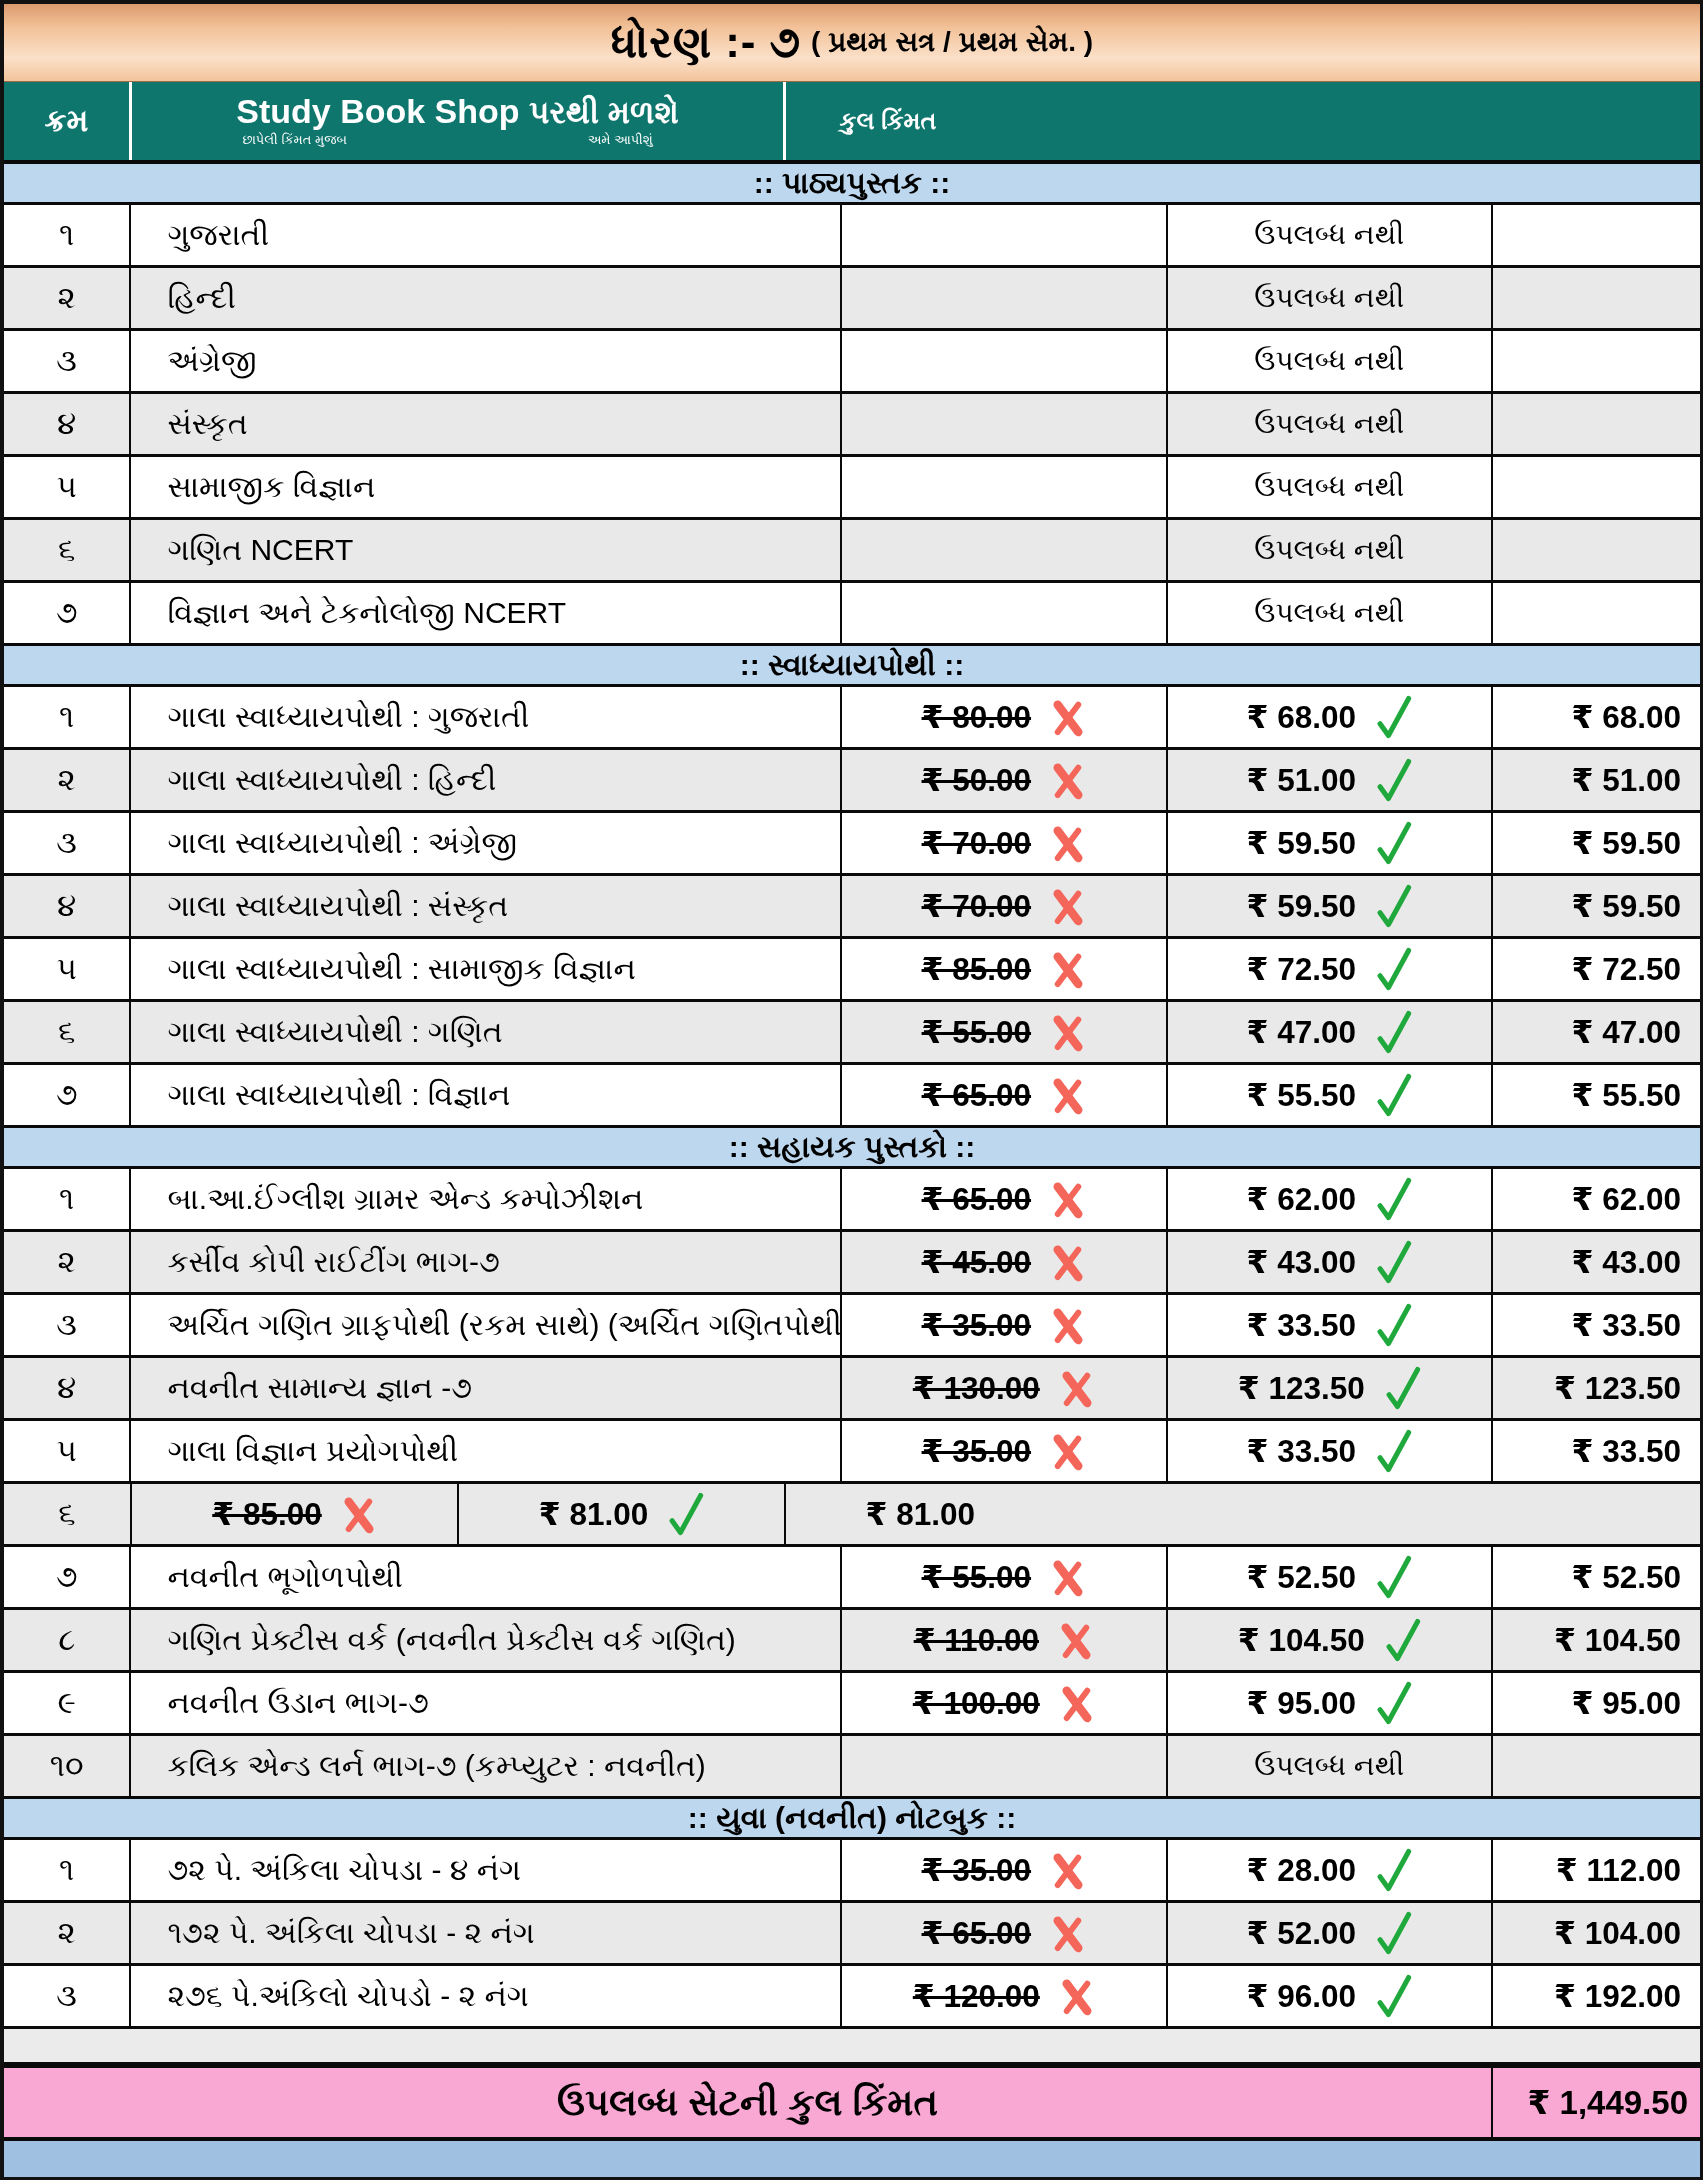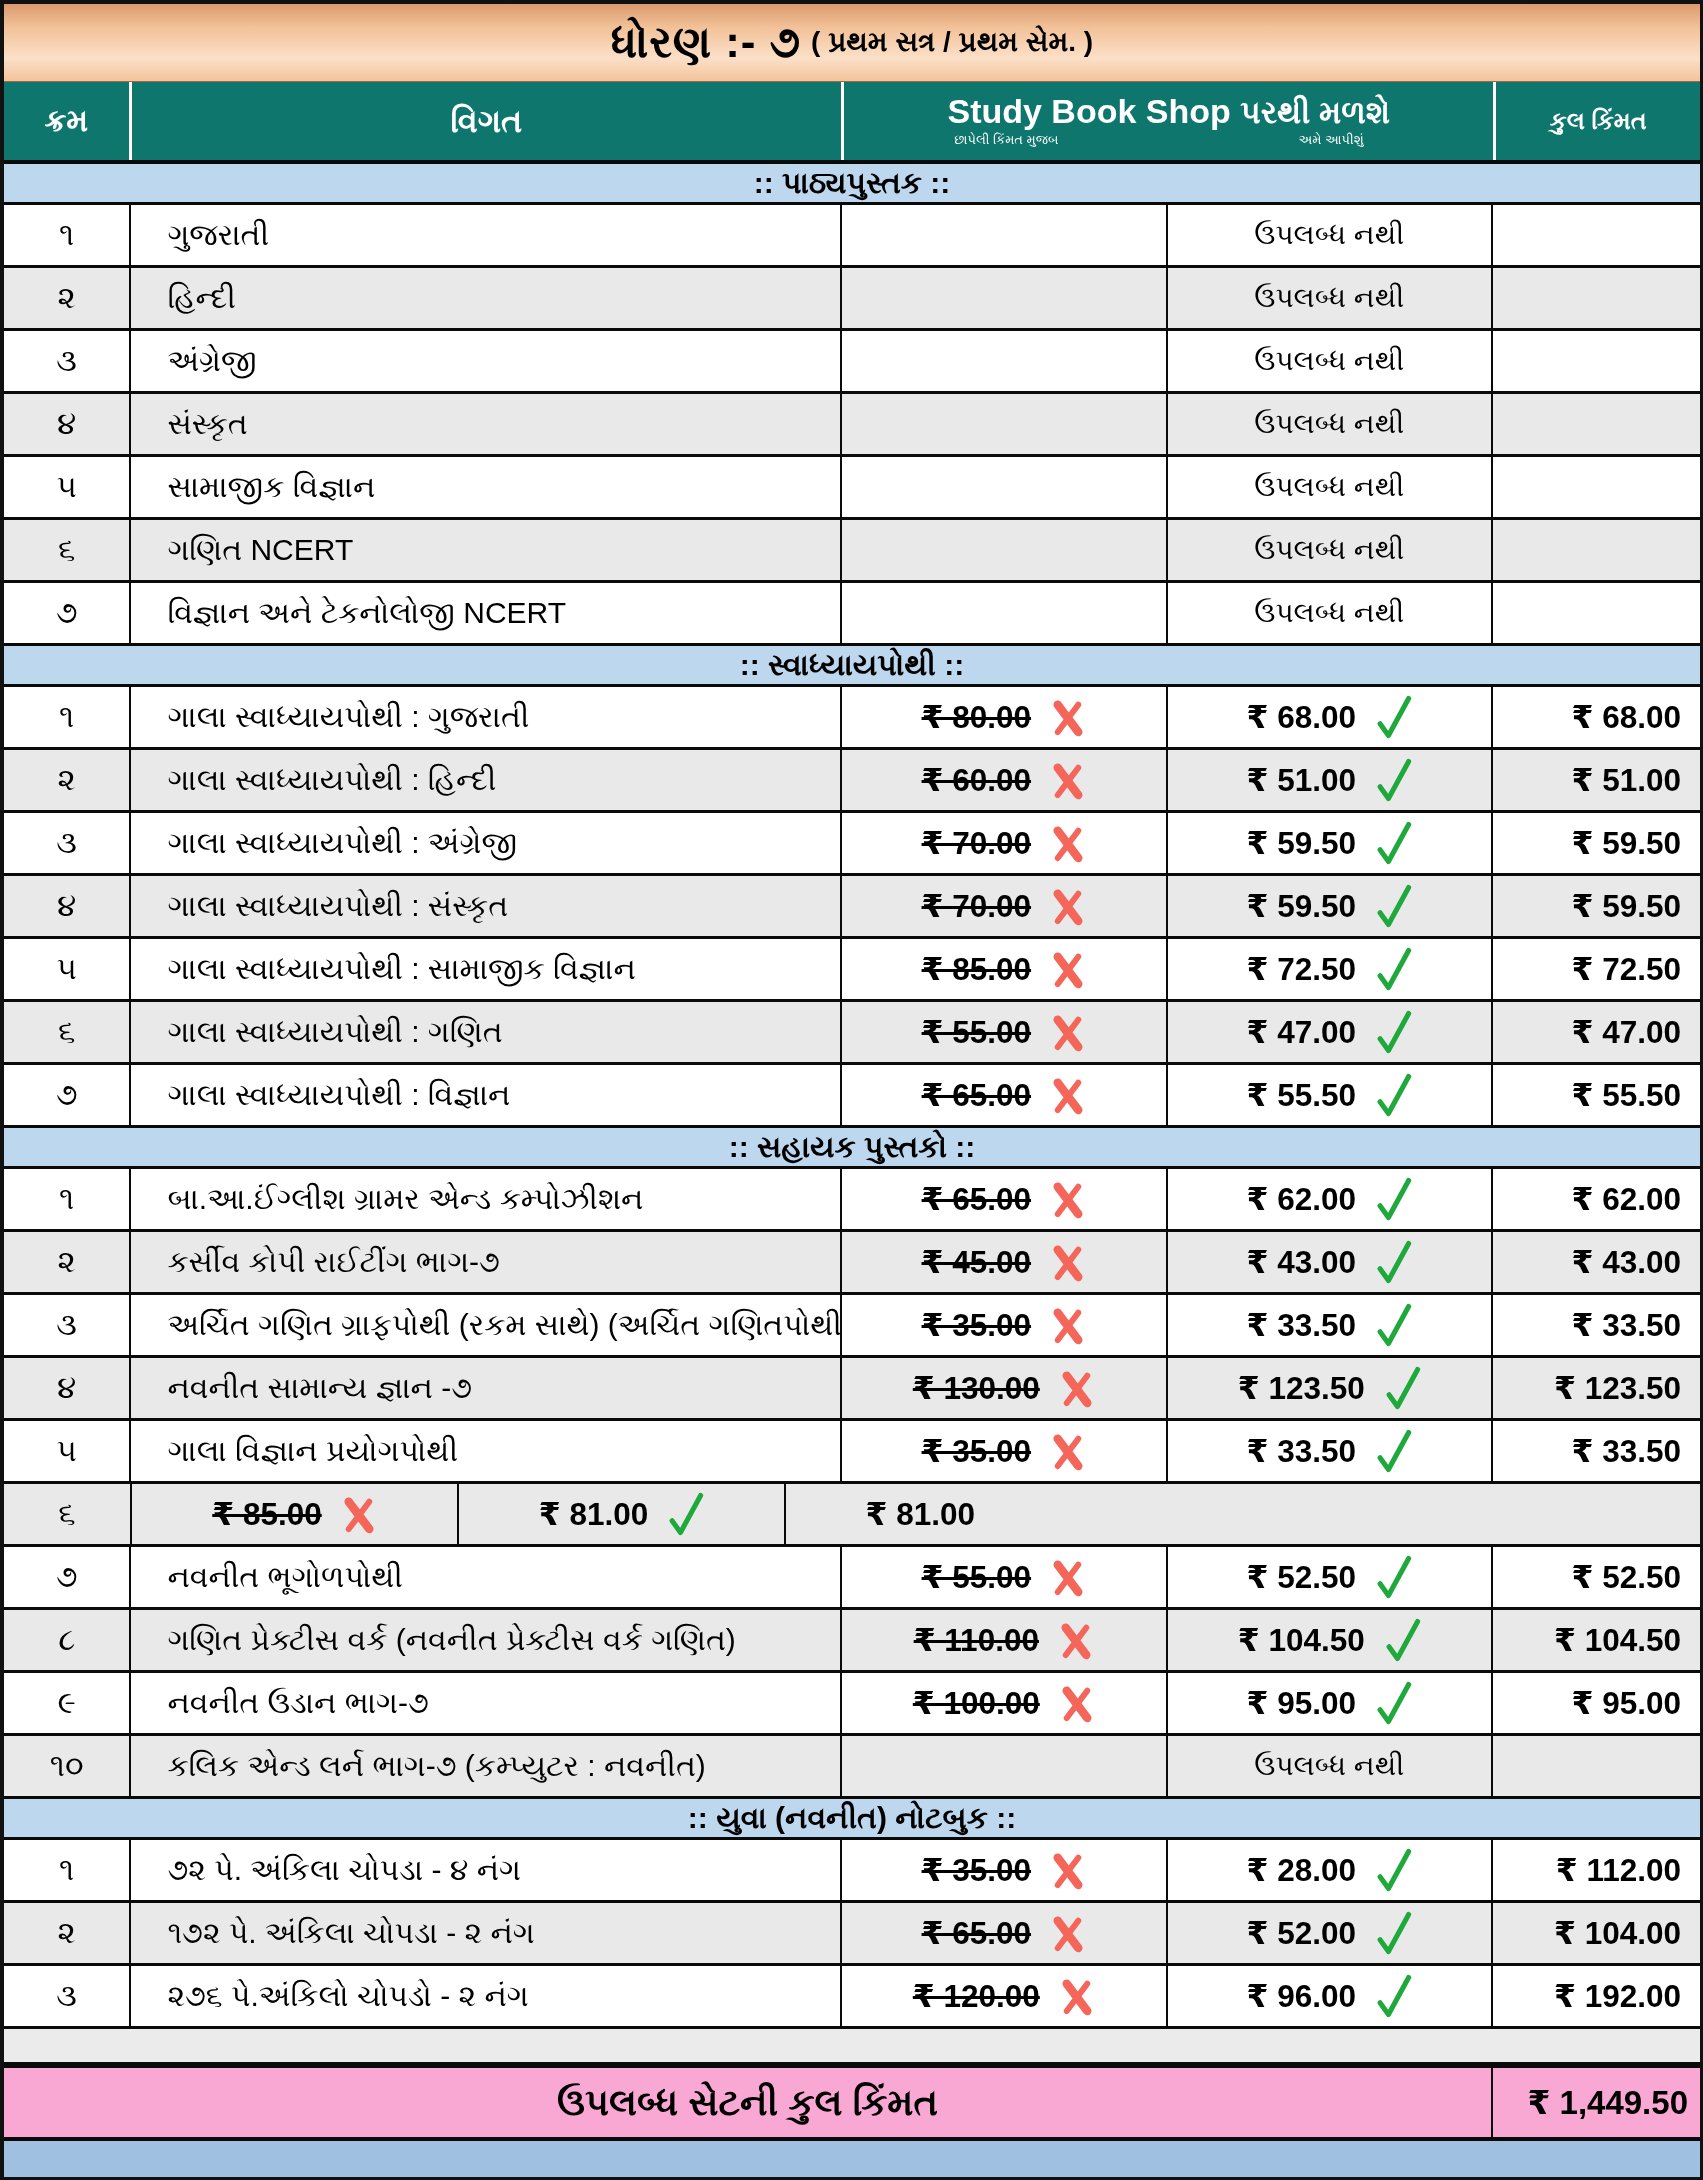--- a/index.html
+++ b/index.html
@@ -96,21 +96,20 @@
 
 <div id="sheet">
 
   <div class="title-band">
     <span class="title-main">ધોરણ  :- ૭</span>
     <span class="title-sub">( પ્રથમ સત્ર / પ્રથમ સેમ. )</span>
   </div>
 
   <div class="col-header">
     <div class="hcell hc-serial">ક્રમ</div>
-    <div class="hcell hc-details">વિગત</div>
     <div class="hcell hc-shop">
       <div class="shop-line1">
         <span>Study Book Shop</span>
         <span class="gu"> </span><span class="gu">પરથી મળશે</span>
       </div>
       <div class="shop-line2">
         <span class="half">છાપેલી કિંમત મુજબ</span>
         <span class="half">અમે આપીશું</span>
       </div>
     </div>
@@ -211,21 +210,21 @@
 </svg>
           </span>
       </div>
       <div class="cell c-total">₹ 68.00</div>
       </div>
       <div class="row alt">
       <div class="cell c-serial">૨</div>
       <div class="cell c-name">ગાલા સ્વાધ્યાયપોથી : હિન્દી</div>
 
       <div class="cell c-printed">
-        <span class="price struck">₹ 60.00</span>
+        <span class="price struck">₹ 50.00</span>
         <span class="mark">
             <svg width="36" height="41" viewBox="0 0 42 48">
   <path d="M9 9 L33 41" stroke="#f4655a" stroke-width="10" stroke-linecap="round" fill="none"></path>
   <path d="M33 9 L9 41" stroke="#f4655a" stroke-width="7" stroke-linecap="round" fill="none"></path>
 </svg>
           </span>
       </div>
       <div class="cell c-offer">
         <span class="price">₹ 51.00</span>
         <span class="mark">

